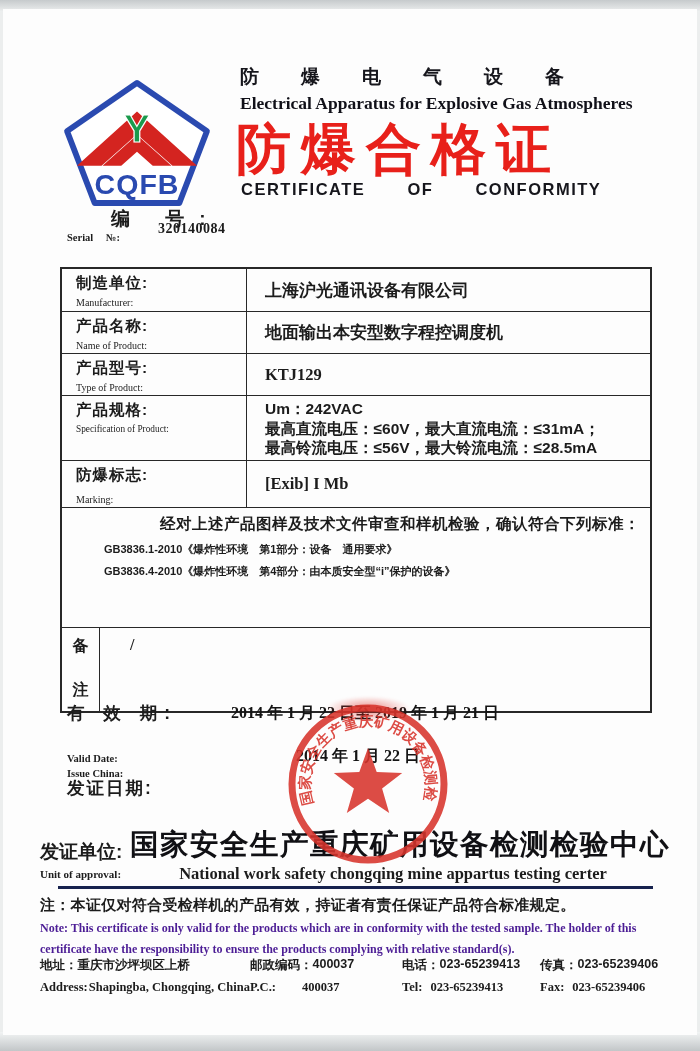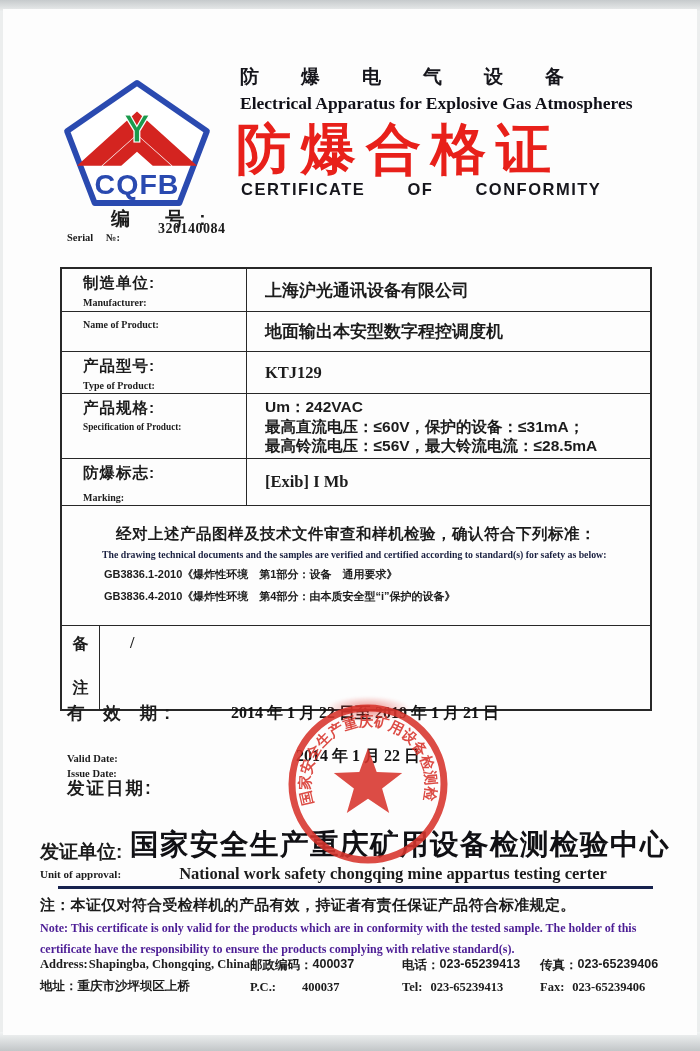--- a/index.html
+++ b/index.html
@@ -30,30 +30,30 @@
 
   
   .serial-cn { left:64px; top:197px; font-size:19px; font-weight:bold; letter-spacing:15px;margin-left:44px; }
   .serial-en { left:64px; top:223px; font-family:"Liberation Serif", serif; font-weight:bold; font-size:10.5px; word-spacing:10px; }
   .serial-val { left:155px; top:212px; font-family:"Liberation Serif", serif; font-weight:700; font-size:14px; letter-spacing:.5px; }
 
   
   .cert-table { position:absolute; left:57px; top:258px; width:592px; border:2px solid #282828; background:transparent; }
   .trow { display:flex; border-top:1.6px solid #282828; }
   .trow:first-child { border-top:none; }
-  .tlabel { width:185px; border-right:1.6px solid #282828; padding:4px 6px 2px 21px; flex:none; }
+  .tlabel { width:185px; border-right:1.6px solid #282828; padding:4px 6px 2px 14px; flex:none; }
   .tlabel .cn { font-size:15.5px; font-weight:bold; letter-spacing:1px; }
-  .tlabel .en { font-family:"Liberation Serif", serif; font-weight:bold; font-size:10px; margin-top:3px; }
+  .tlabel .en { font-family:"Liberation Serif", serif; font-weight:normal; font-size:10px; margin-top:3px; }
   .tvalue { flex:1; display:flex; flex-direction:column; justify-content:center; padding:2px 6px 2px 18px; font-size:17px; font-weight:bold; }
   .r1 { min-height:42px; } .r2 { min-height:40px; } .r3 { min-height:37px; }
   .r4 { min-height:61px; } .r5 { min-height:44px; }
   .r3 .tvalue, .r5 .tvalue { font-family:"Liberation Serif", serif; font-weight:600; font-size:16.5px; }
   .spec-line { font-size:15.5px; font-weight:bold; line-height:19.5px; }
   .standards { display:block; min-height:120px; padding:6px 10px; }
-  .std-cn { text-align:center; font-size:15.5px; font-weight:bold; margin-top:12px; letter-spacing:.5px; }
+  .std-cn { text-align:right; font-size:15.5px; font-weight:bold; margin-top:0; letter-spacing:.5px; }
   .std-en { font-family:"Liberation Serif", serif; font-weight:bold; font-size:9.8px; color:#1a2040; margin:4px 0 6px 30px; }
   .std-item { font-size:11px; font-weight:bold; margin:7px 0 0 32px; }
   .remarks { min-height:84px; }
   .remarks .tlabel { width:38px; display:flex; flex-direction:column; justify-content:space-between; align-items:center; padding:8px 0 10px 0; }
   .remarks .tlabel span { font-size:16px; font-weight:bold; }
   .remarks .tvalue { justify-content:flex-start; padding:8px 0 0 30px; font-family:"Liberation Serif", serif; font-size:16px; }
 
   
   .lbl-cn { font-size:17.5px; font-weight:bold; }
   .lbl-en { font-family:"Liberation Serif", serif; font-weight:bold; font-size:10.5px; }
@@ -124,75 +124,75 @@
     <div class="trow r1">
       <div class="tlabel">
         <div class="cn">制造单位:</div>
         <div class="en">Manufacturer:</div>
       </div>
       <div class="tvalue">上海沪光通讯设备有限公司</div>
     </div>
 
     <div class="trow r2">
       <div class="tlabel">
+        <div class="cn">产品名称:</div>
         <div class="en">Name of Product:</div>
       </div>
       <div class="tvalue">地面输出本安型数字程控调度机</div>
     </div>
 
     <div class="trow r3">
       <div class="tlabel">
         <div class="cn">产品型号:</div>
         <div class="en">Type of Product:</div>
       </div>
       <div class="tvalue">KTJ129</div>
     </div>
 
     <div class="trow r4">
       <div class="tlabel">
         <div class="cn">产品规格:</div>
         <div class="en" style="font-size:9.3px">Specification of Product:</div>
       </div>
       <div class="tvalue" style="justify-content:flex-start;padding-top:3px">
         <div class="spec-line">Um：242VAC</div>
-        <div class="spec-line">最高直流电压：≤60V，保护的设备：≤31mA；</div>
+        <div class="spec-line">最高直流电压：≤60V，最大直流电流：≤31mA；</div>
         <div class="spec-line">最高铃流电压：≤56V，最大铃流电流：≤28.5mA</div>
       </div>
     </div>
 
     <div class="trow r5">
       <div class="tlabel">
         <div class="cn">防爆标志:</div>
         <div class="en" style="margin-top:8px">Marking:</div>
       </div>
       <div class="tvalue">[Exib] I Mb</div>
     </div>
 
     <div class="trow standards">
       <div class="std-cn">经对上述产品图样及技术文件审查和样机检验，确认符合下列标准：</div>
-      <div class="std-en">The drawing technical documents and the samples are verified and certified according to standard(s) for safety as below:</div>
       <div class="std-item">GB3836.1-2010《爆炸性环境　第1部分：设备　通用要求》</div>
       <div class="std-item">GB3836.4-2010《爆炸性环境　第4部分：由本质安全型“i”保护的设备》</div>
     </div>
 
     <div class="trow remarks">
       <div class="tlabel">
         <span>备</span>
         <span>注</span>
       </div>
       <div class="tvalue">/</div>
     </div>
   </div>
 
   <div class="abs lbl-cn valid-cn">有 效 期:</div>
   <div class="abs lbl-en valid-en">Valid Date:</div>
   <div class="abs valid-val date-val">2014 年 1 月 22 日至 2019 年 1 月 21 日</div>
 
   <div class="abs lbl-cn issue-cn">发证日期:</div>
-  <div class="abs lbl-en issue-en">Issue Date:</div>
+  <div class="abs lbl-en issue-en">Issue China:</div>
   <div class="abs issue-val date-val">2014 年 1 月 22 日</div>
 
   <div class="abs smudge"></div>
   <svg class="abs seal" viewBox="-84 -84 168 168">
     <circle cx="0" cy="0" r="76" fill="none" stroke="#d8342c" stroke-width="7"></circle>
     <path d="M0,-36 L8.7,-12 L34.2,-11.1 L14.1,4.6 L21.2,29.1 L0,14.8 L-21.2,29.1 L-14.1,4.6 L-34.2,-11.1 L-8.7,-12 Z" fill="#d8342c"></path>
     <defs>
       <path id="sealArc" d="M -54.5 19.8 A 58 58 0 1 1 54.5 19.8" fill="none"></path>
     </defs>
     <text font-size="14.5" font-weight="bold" fill="#d8342c" font-family="Liberation Sans, sans-serif">
@@ -208,28 +208,28 @@
   <div class="abs rule"></div>
 
   <div class="abs note">
     <div class="note-cn">注：本证仅对符合受检样机的产品有效，持证者有责任保证产品符合标准规定。</div>
     <div class="note-en">Note: This certificate is only valid for the products which are in conformity with the tested sample. The holder of this certificate have the responsibility to ensure the products complying with relative standard(s).</div>
   </div>
 
   <div class="abs contact">
     <div class="ccol c1">
       <div class="row">
+          <span class="c-cn">地址：</span>
+          <span class="c-cn">重庆市沙坪坝区上桥</span>
+        </div>
+      <div class="row">
           <span class="c-en">Address:</span>
           <span class="gap"></span>
           <span class="c-en">Shapingba, Chongqing, China</span>
         </div>
-      <div class="row">
-          <span class="c-cn">地址：</span>
-          <span class="c-cn">重庆市沙坪坝区上桥</span>
-        </div>
     </div>
     <div class="ccol c2">
       <div class="row">
           <span class="c-cn">邮政编码：</span>
           <span class="c-cn">400037</span>
         </div>
       <div class="row">
           <span class="c-en">P.C.:</span>
           <span class="gap" style="width:26px"></span>
           <span class="c-en">400037</span>

